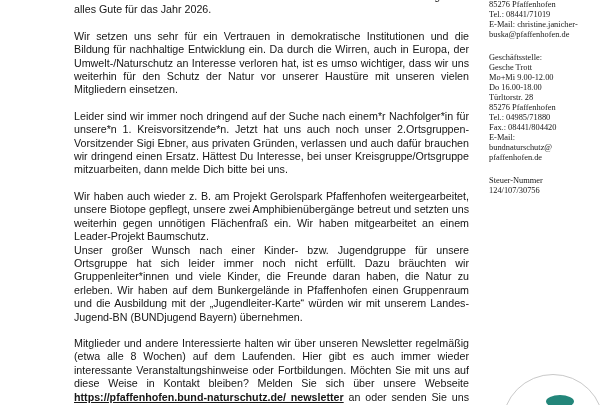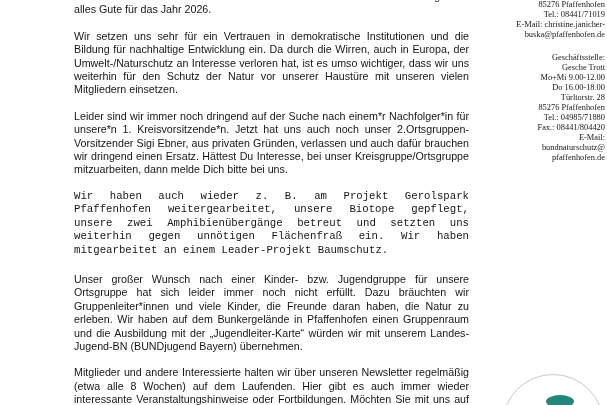--- a/index.html
+++ b/index.html
@@ -11,33 +11,32 @@
   }
   .main-col {
     position:absolute; left:74px; top:-10px; width:395px;
   }
   .main-col p {
     margin:0 0 13px 0;
     font-size:10.7px; line-height:13.4px;
     text-align:justify;
     text-justify:inter-word;
   }
-  .main-col p.no-gap { margin-bottom:16px;font-family:Liberation Mono, monospace; }
+  .main-col p.no-gap { margin-bottom:0; }
   .doc-link {
     color:inherit; text-decoration:underline; cursor:pointer;font-weight:bold;
   }
   .sidebar {
     position:absolute; left:489px; top:0; width:116px;
     font-family:"Liberation Serif", serif;
     font-size:8.4px; line-height:10px;
   }
   .sb-block {
     margin:0 0 13px 0;
     white-space:pre-line;
-    text-align:right;
   }
   .logo {
     position:absolute; left:502px; top:374px; width:102px; height:102px;
   }
   .logo-ring {
     position:absolute; left:0; top:0; width:100px; height:100px;
     border:1px solid #c9c9c9; border-radius:50%;
     background:#ffffff;
   }
   .logo-accent {
@@ -68,20 +67,22 @@
 Gesche Trott
 Mo+Mi 9.00-12.00
 Do 16.00-18.00
 Türltorstr. 28
 85276 Pfaffenhofen
 Tel.: 04985/71880
 Fax.: 08441/804420
 E-Mail:
 bundnaturschutz@
 pfaffenhofen.de</div>
+    <div class="sb-block">Steuer-Nummer
+124/107/30756</div>
   </div>
 
   <div class="logo">
     <div class="logo-ring" style="border-color: rgb(201, 201, 201);"></div>
     <div class="logo-accent" style="background: rgb(35, 134, 122);"></div>
   </div>
 
 </div>
 
 </body></html>

